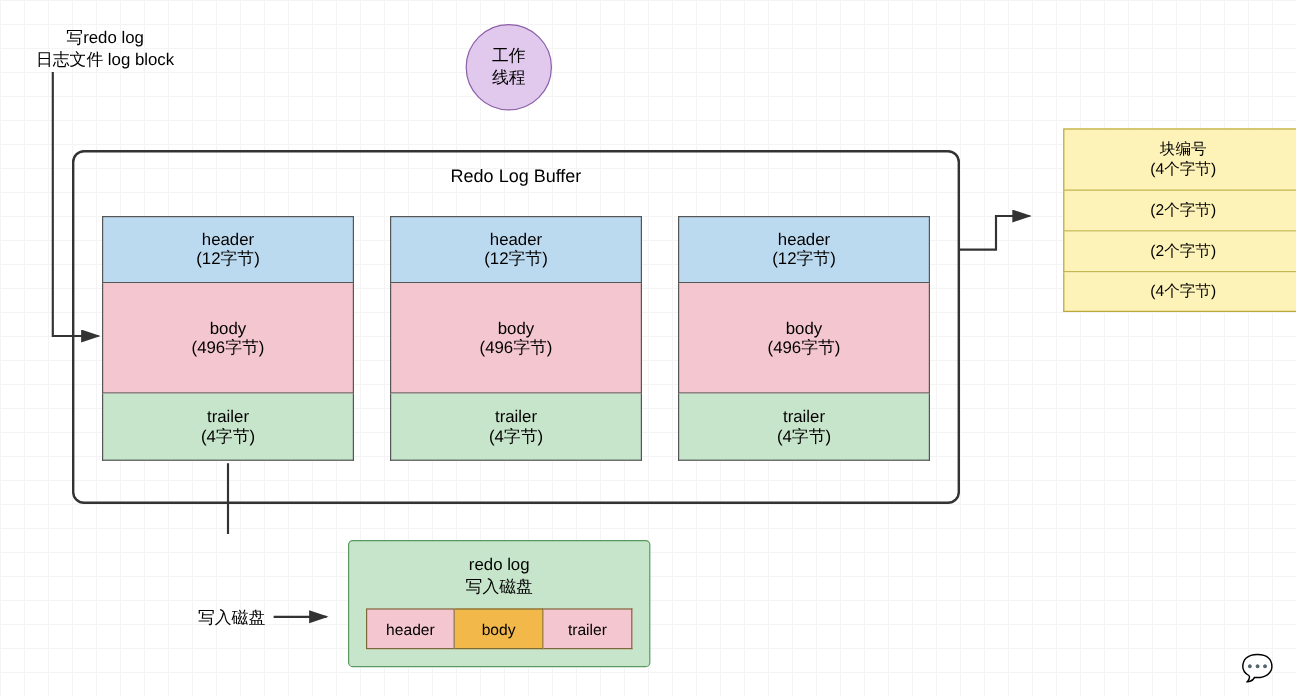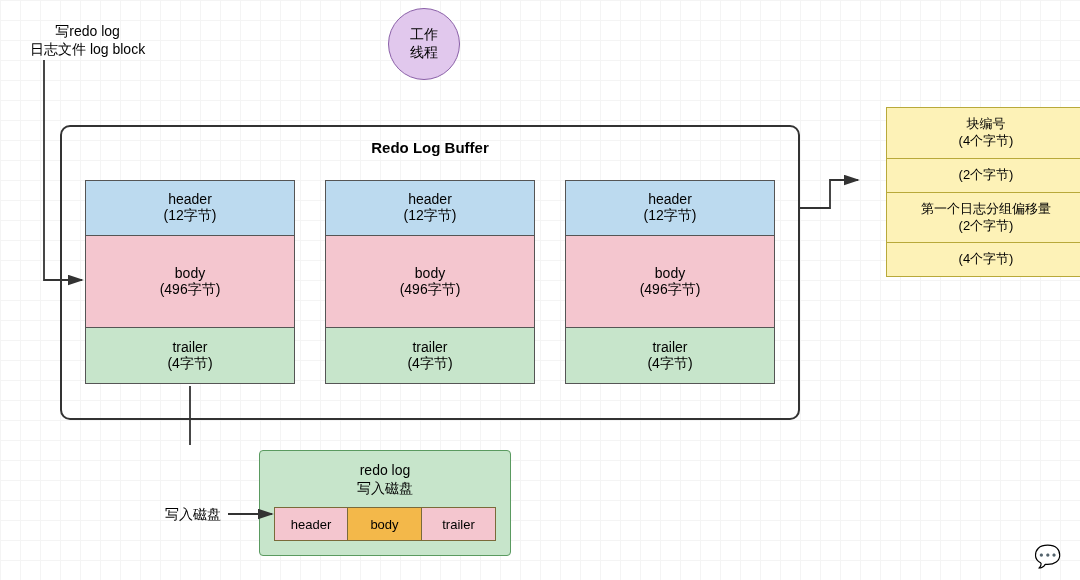--- a/index.html
+++ b/index.html
@@ -31,21 +31,21 @@
 }
 .buffer-box {
   position: absolute;
   border: 2px solid #333;
   border-radius: 10px;
   background: transparent;
 }
 .buffer-title {
   position: absolute;
   font-size: 15px;
-  font-weight: bold;
+  font-weight: normal;
   width: 100%;
   text-align: center;
 }
 .block {
   position: absolute;
   width: 210px;
 }
 .seg {
   border: 1.5px solid #555;
   display: flex; flex-direction: column;
@@ -96,21 +96,21 @@
   font-size: 20px;
   display: flex; align-items: center;
   gap: 6px;
 }
 .wm-icon { font-size: 22px; color: #ddd; }
 svg.connector { position: absolute; overflow: visible; pointer-events: none; }
 </style>
 </head>
 <body>
 
-<div class="circle" style="left:388px; top:8px;">
+<div class="circle" style="left:388px; top:20px;">
   <span>工作</span>
   <span>线程</span>
 </div>
 
 <div class="note" style="left:30px; top:22px;text-align:center;">
   <div>写redo log</div>
   <div>日志文件 log block</div>
 </div>
 
 <div class="buffer-box" style="left:60px; top:125px; width:740px; height:295px;">
@@ -164,29 +164,28 @@
 
 <div class="fields" style="left:862px; top:107px;">
   <div class="field">
     <div>块编号</div>
     <div>(4个字节)</div>
   </div>
   <div class="field">
     <div>(2个字节)</div>
   </div>
   <div class="field">
-    <div>第一个日志分组偏移量</div>
     <div>(2个字节)</div>
   </div>
   <div class="field">
     <div>(4个字节)</div>
   </div>
 </div>
 
-<div class="file-box" style="left:259px; top:450px;">
+<div class="file-box" style="left:290px; top:450px;">
   <div class="file-title">
     <span>redo log</span><br>
     <span>写入磁盘</span>
   </div>
   <div class="file-row">
     <div class="cell h">header</div>
     <div class="cell b">body</div>
     <div class="cell t">trailer</div>
   </div>
 </div>

